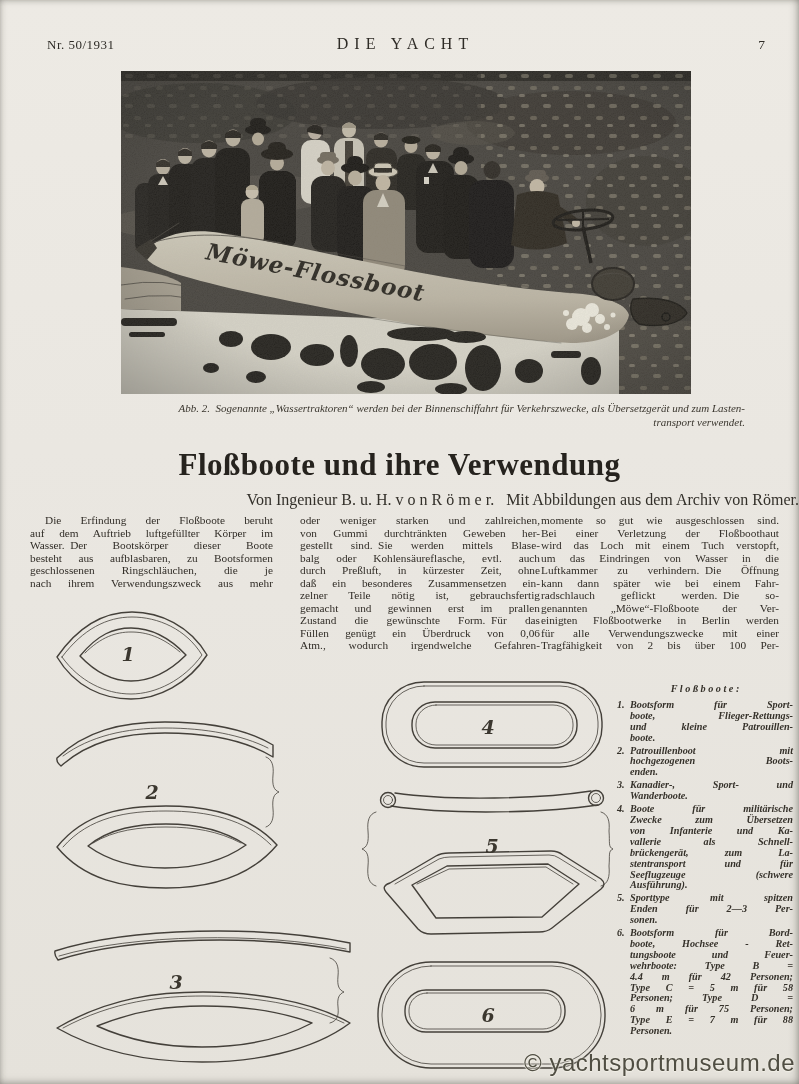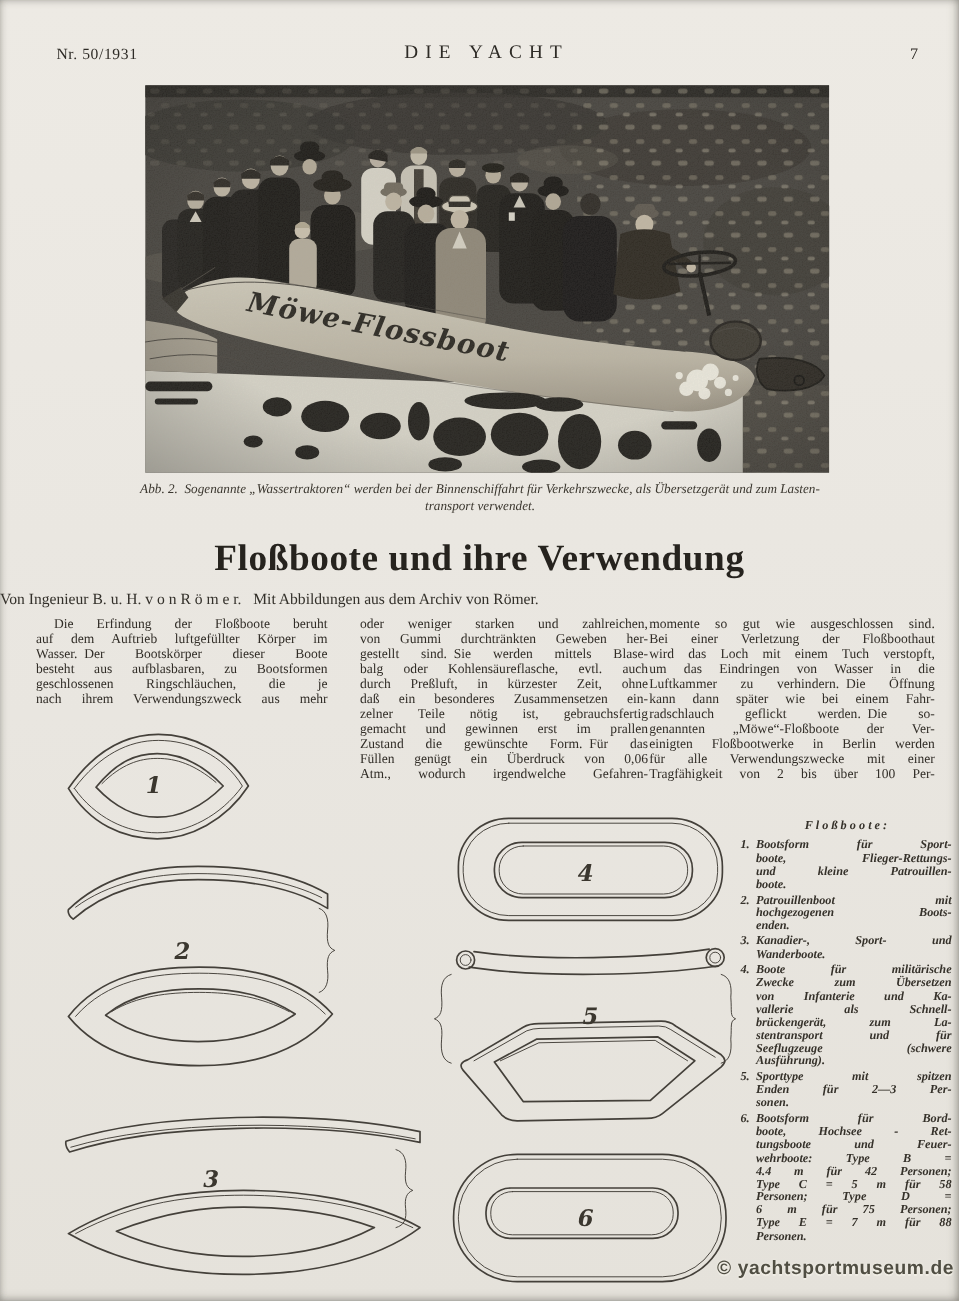--- a/index.html
+++ b/index.html
@@ -9,40 +9,40 @@
     font-family:"Liberation Serif",serif;color:#2e2b26;
     box-shadow:inset -5px 0 8px -4px rgba(90,88,80,.5),
                inset 4px 0 7px -4px rgba(90,88,80,.35),
                inset 0 -5px 8px -4px rgba(90,88,80,.4),
                inset 0 4px 7px -4px rgba(90,88,80,.3);
   }
   .hdr-issue{position:absolute;left:47px;top:37px;font-size:13px;letter-spacing:.5px;}
   .hdr-journal{position:absolute;left:12px;right:0;top:35px;text-align:center;font-size:16px;letter-spacing:6px;}
   .hdr-page{position:absolute;right:34px;top:37px;font-size:13.5px;}
   .photo{position:absolute;left:121px;top:71px;width:570px;height:323px;}
-  .caption{position:absolute;left:55px;top:402px;width:690px;text-align:center;
+  .caption{position:absolute;left:55px;top:402px;width:690px;text-align:right;
     font-style:italic;font-size:11px;line-height:13.5px;color:#3a362e;}
   .title{position:absolute;left:0;right:0;top:447px;text-align:center;
     font-size:31px;font-weight:bold;letter-spacing:.5px;color:#26231e;}
-  .byline{position:absolute;left:0;right:0;top:491px;text-align:left;font-size:13px;color:#33302a;}
+  .byline{position:absolute;left:0;right:0;top:491px;text-align:right;font-size:16px;color:#33302a;}
   .col{position:absolute;top:514px;font-size:11.3px;line-height:12.55px;
     text-align:justify;text-align-last:justify;color:#312d27;}
   .col1{left:30px;width:243px;text-indent:15px;}
   .col2{left:300px;width:240px;}
   .col3{left:541px;width:238px;}
   .figure{position:absolute;left:20px;top:600px;width:600px;height:480px;}
   .legend{position:absolute;left:617px;top:684px;width:176px;
     font-style:italic;font-weight:bold;font-size:10.2px;line-height:10.9px;color:#35312a;}
   .legend-head{text-align:justify;text-align-last:justify;}
   .legend-head-last{text-align:center;margin-bottom:5px;}
   .legend-item{position:relative;padding-left:13px;margin-bottom:2px;
     text-align:justify;text-align-last:justify;}
   .legend-num{position:absolute;left:0;top:0;}
   .watermark{position:absolute;right:4px;top:1049px;
-    font-family:"Liberation Sans",sans-serif;font-weight:bold;font-size:16px;letter-spacing:.5px;
+    font-family:"Liberation Sans",sans-serif;font-weight:normal;font-size:24px;letter-spacing:.5px;
     color:#504e43;
     text-shadow:0 0 3px rgba(243,241,232,.95),0 0 1px rgba(243,241,232,.9),0 1px 0 rgba(243,241,232,.7);}
   svg text.fignum{font-family:"DejaVu Serif",serif;font-style:italic;font-weight:bold;
     font-size:19px;fill:#3b372f;}
   svg .ink{stroke:#44403a;fill:none;stroke-width:1.4;stroke-linecap:round;stroke-linejoin:round;}
   svg .ink2{stroke:#44403a;fill:none;stroke-width:.8;stroke-linecap:round;}
 </style>
 </head>
 <body>
 

